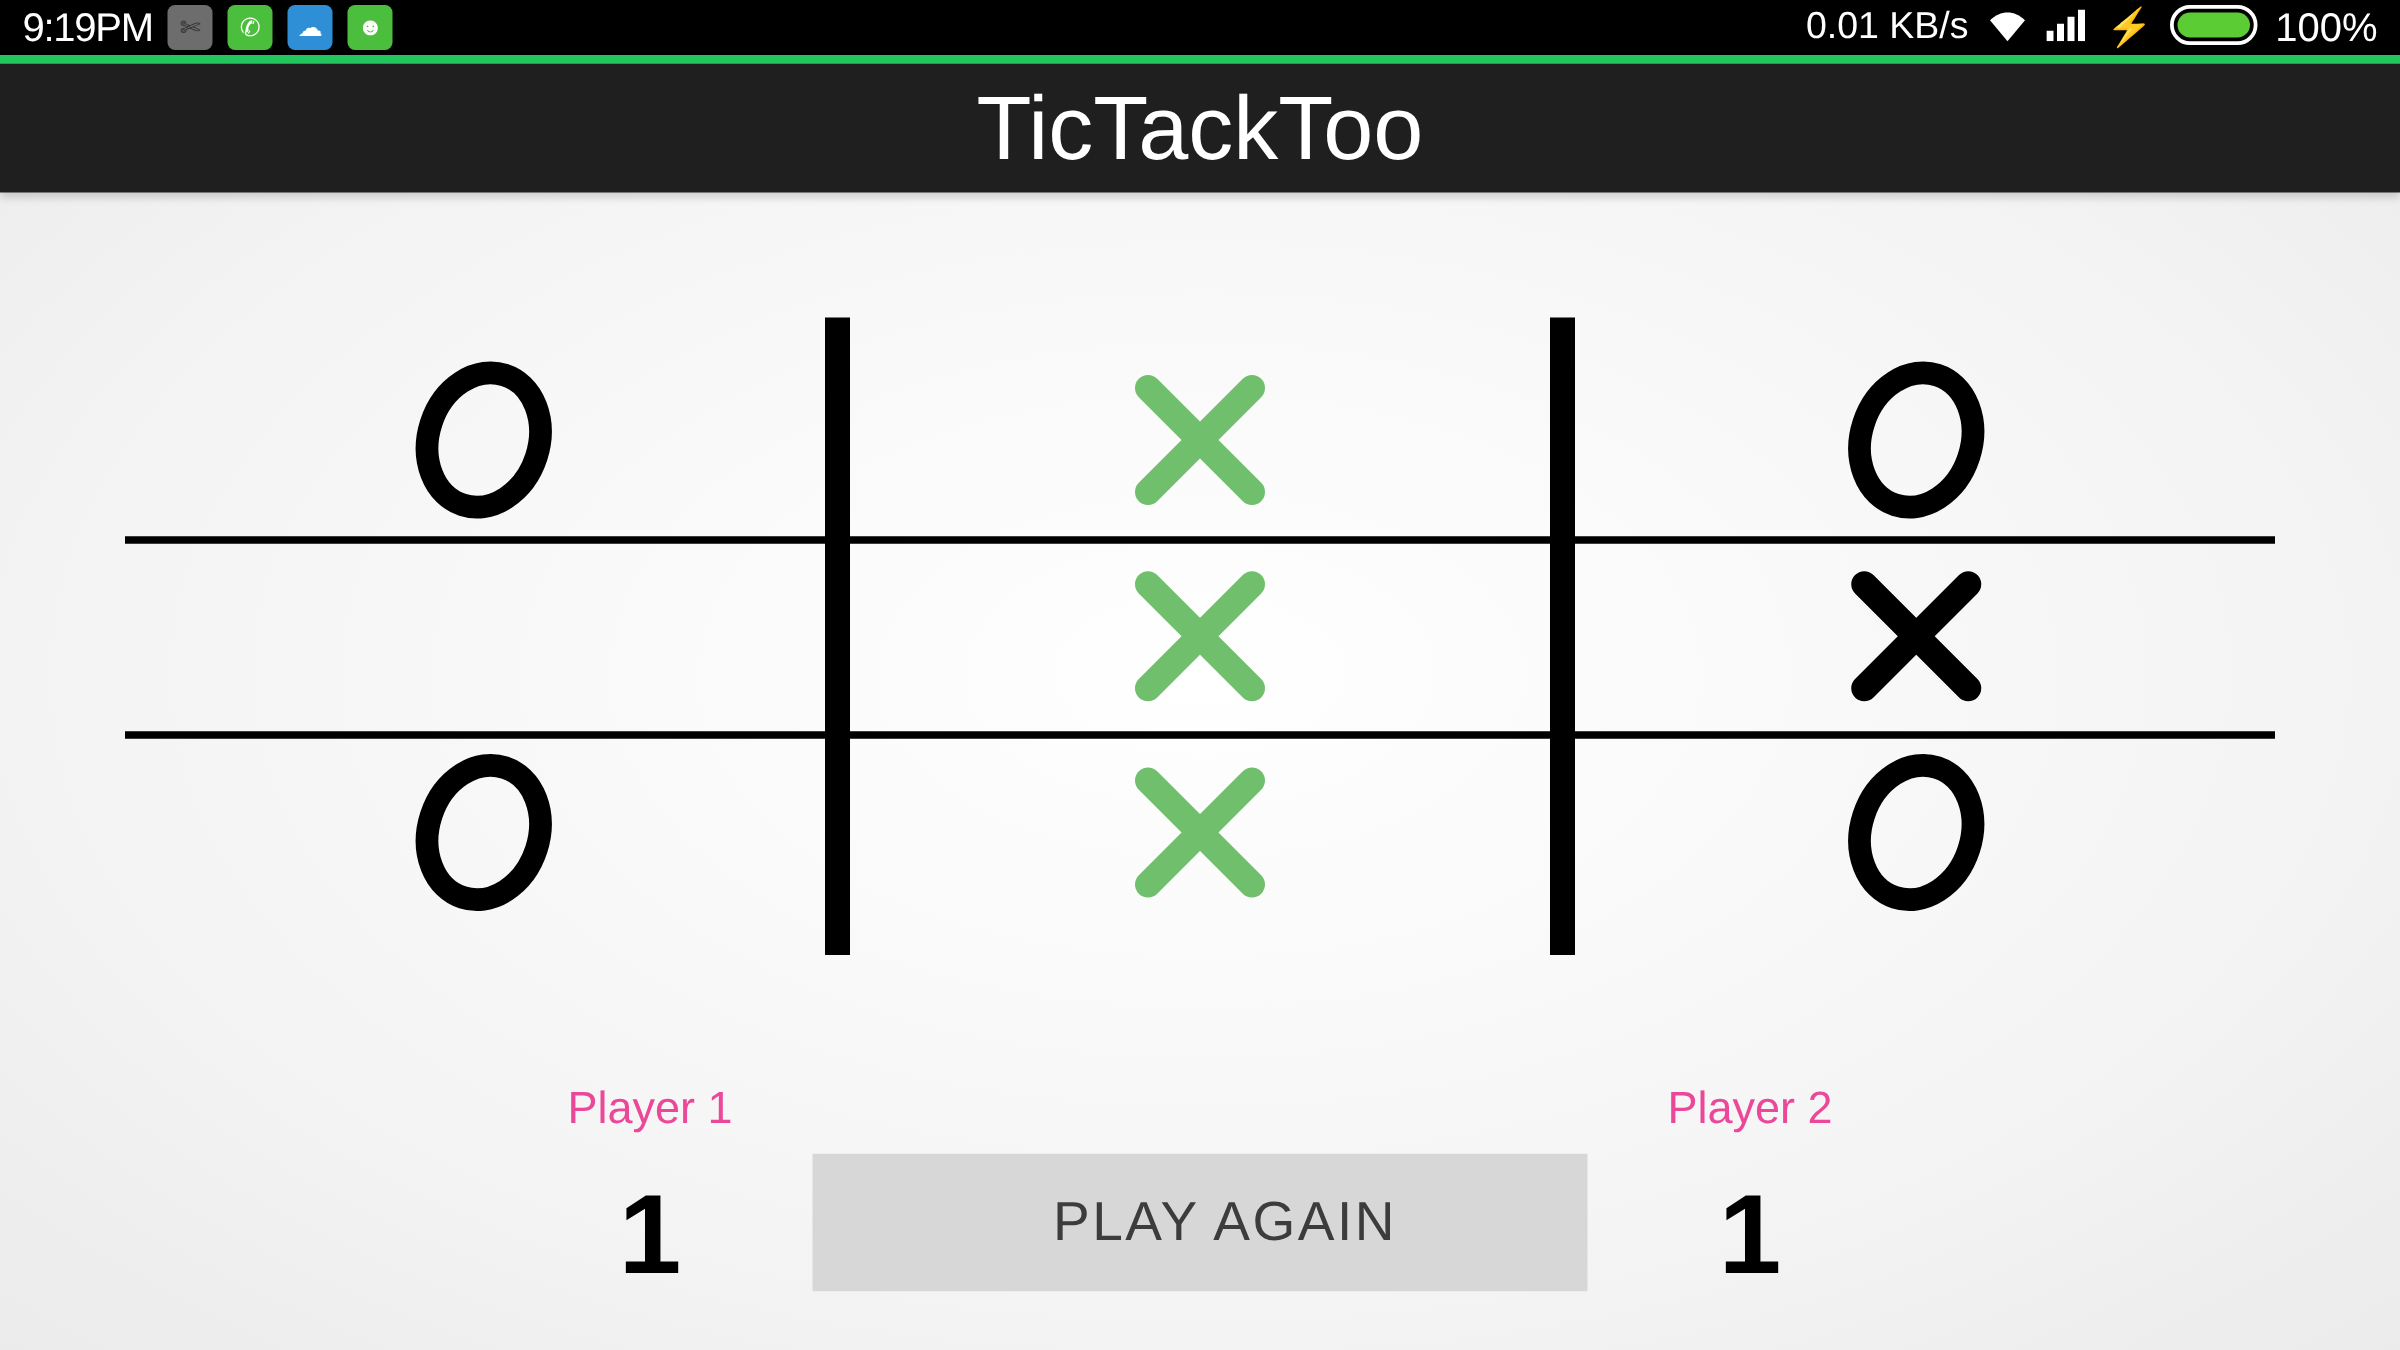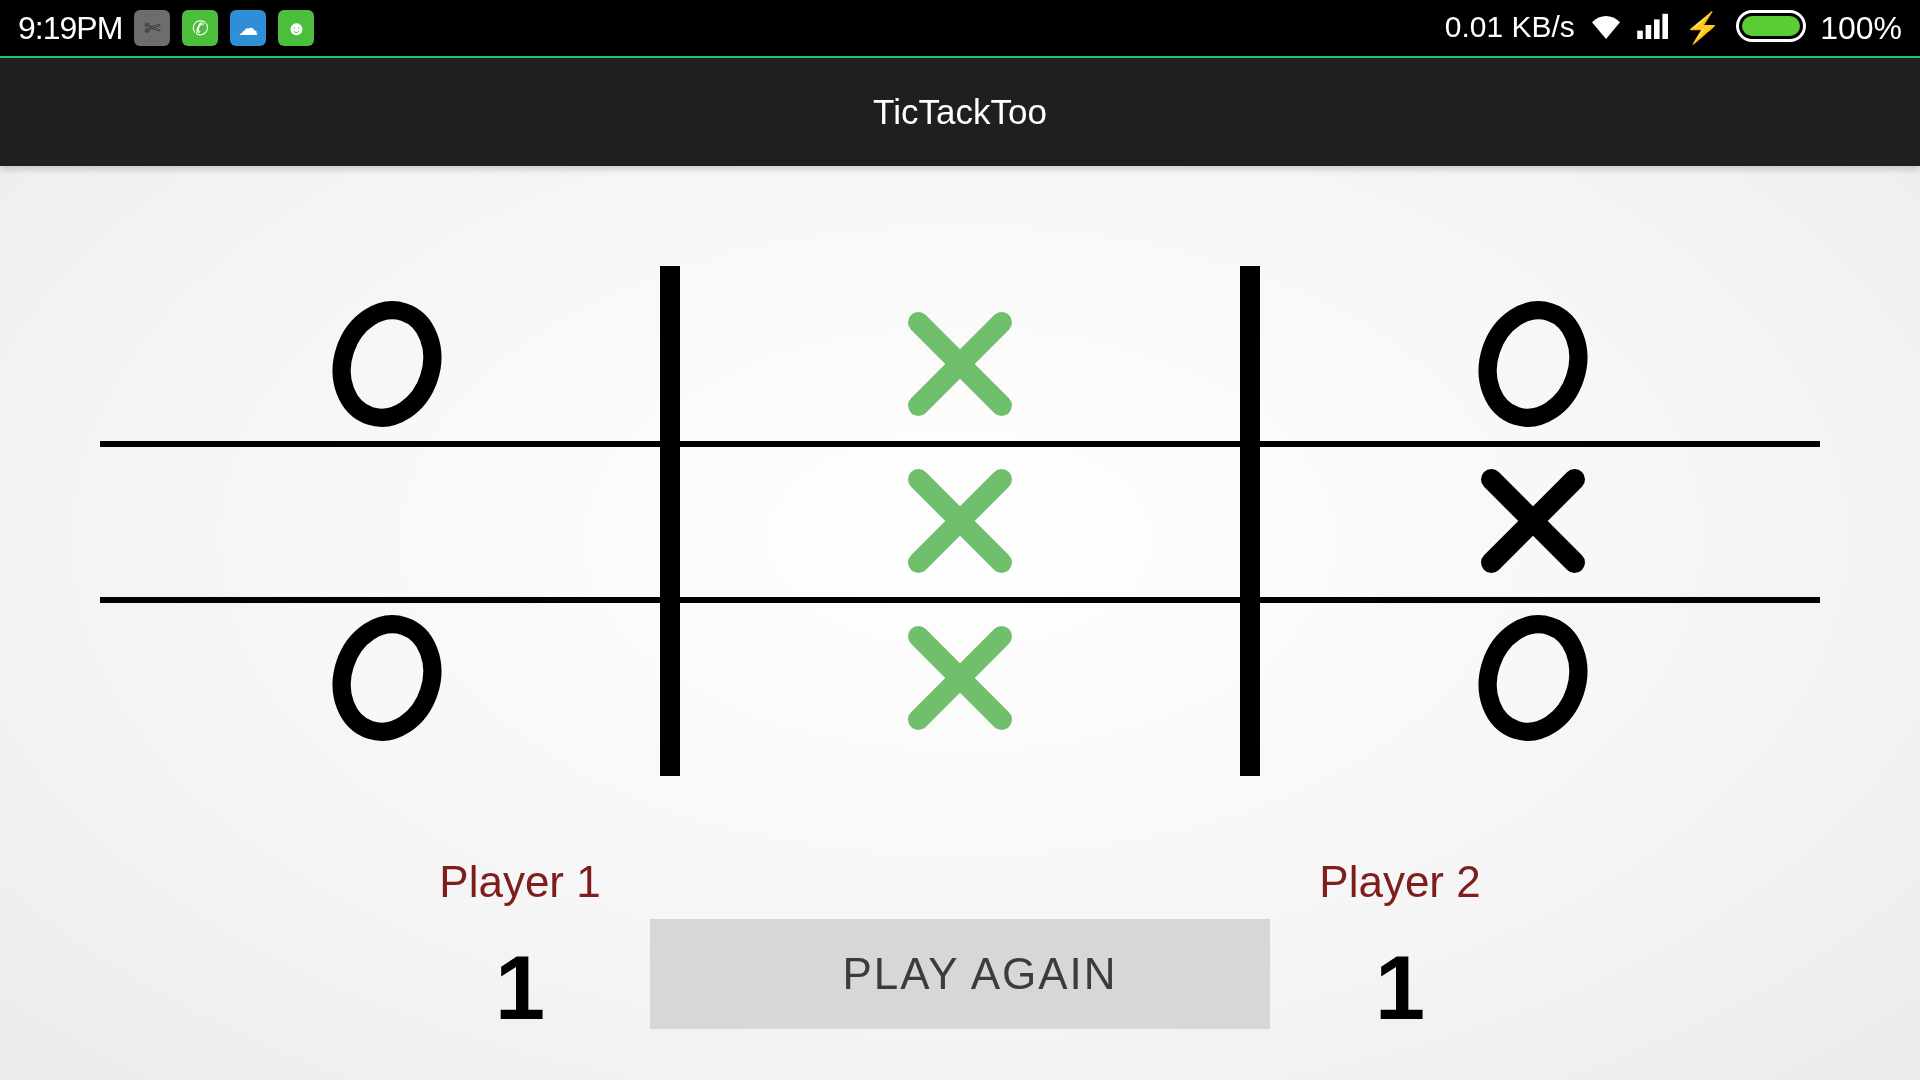--- a/index.html
+++ b/index.html
@@ -5,21 +5,21 @@
   * { box-sizing: border-box; margin: 0; padding: 0; }
   html, body { width: 1920px; height: 1080px; overflow: hidden; font-family: Arial, Helvetica, sans-serif; }
   body {
     background: radial-gradient(ellipse at center, #ffffff 0%, #f5f5f5 60%, #ebebeb 100%);
     display: flex;
     flex-direction: column;
   }
 
   
   .statusbar {
-    height: 56px;
+    height: 44px;
     background: #000;
     color: #fff;
     display: flex;
     align-items: center;
     padding: 0 18px;
     font-size: 32px;
   }
   .statusbar .left { display: flex; align-items: center; gap: 12px; }
   .statusbar .right { margin-left: auto; display: flex; gap: 14px; }
   .time { font-weight: 500; letter-spacing: -1px; }
@@ -40,22 +40,22 @@
     background:#5ccc35; border-radius:12px;
   }
   .net { font-size: 30px; }
 
   
   .titlebar {
     height: 110px;
     background: #1f1f1f;
     color: #fff;
     display: flex; align-items: center; justify-content: center;
-    font-size: 35px;
-    border-top: 2px solid #22c55e;
+    font-size: 72px;
+    border-top: 7px solid #22c55e;
     box-shadow: 0 4px 6px rgba(0,0,0,0.15);
   }
 
   
   .game-wrap {
     flex: 1;
     display: flex;
     flex-direction: column;
     align-items: center;
   }
@@ -88,21 +88,21 @@
   .mark-x path { stroke:#000; }
   .mark-o ellipse { stroke:#000; fill:none; }
 
   
   .footer {
     display:flex; align-items:flex-start; justify-content:space-between;
     padding: 0 200px 40px;
     margin-top: auto;
   }
   .score-col { text-align:center; width:260px; }
-  .score-col .lbl { font-size:44px; color:#7f1d1d; margin-bottom:30px; }
+  .score-col .lbl { font-size:36px; color:#ec4899; margin-bottom:30px; }
   .score-col .val { font-size:90px; font-weight:700; color:#000; }
   .play-again {
     align-self:center;
     width: 620px; height: 110px;
     background:#d7d7d7; border:none;
     font-size:44px; letter-spacing:2px; color:#3c3c3c;
     cursor:pointer;
     margin-top: 50px;
     padding-left: 40px;
   }

